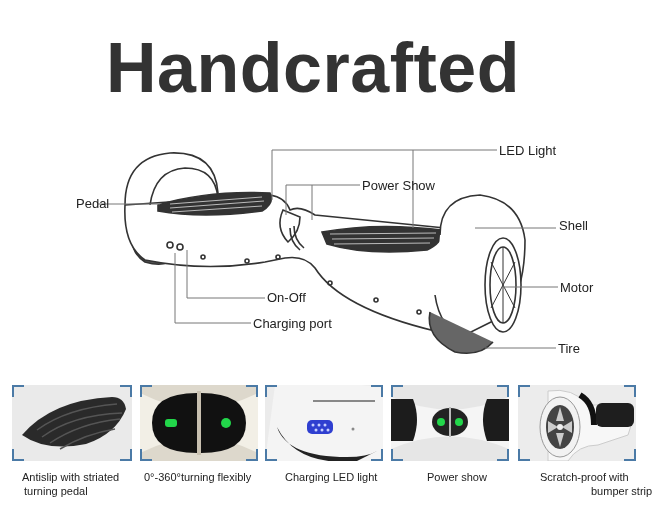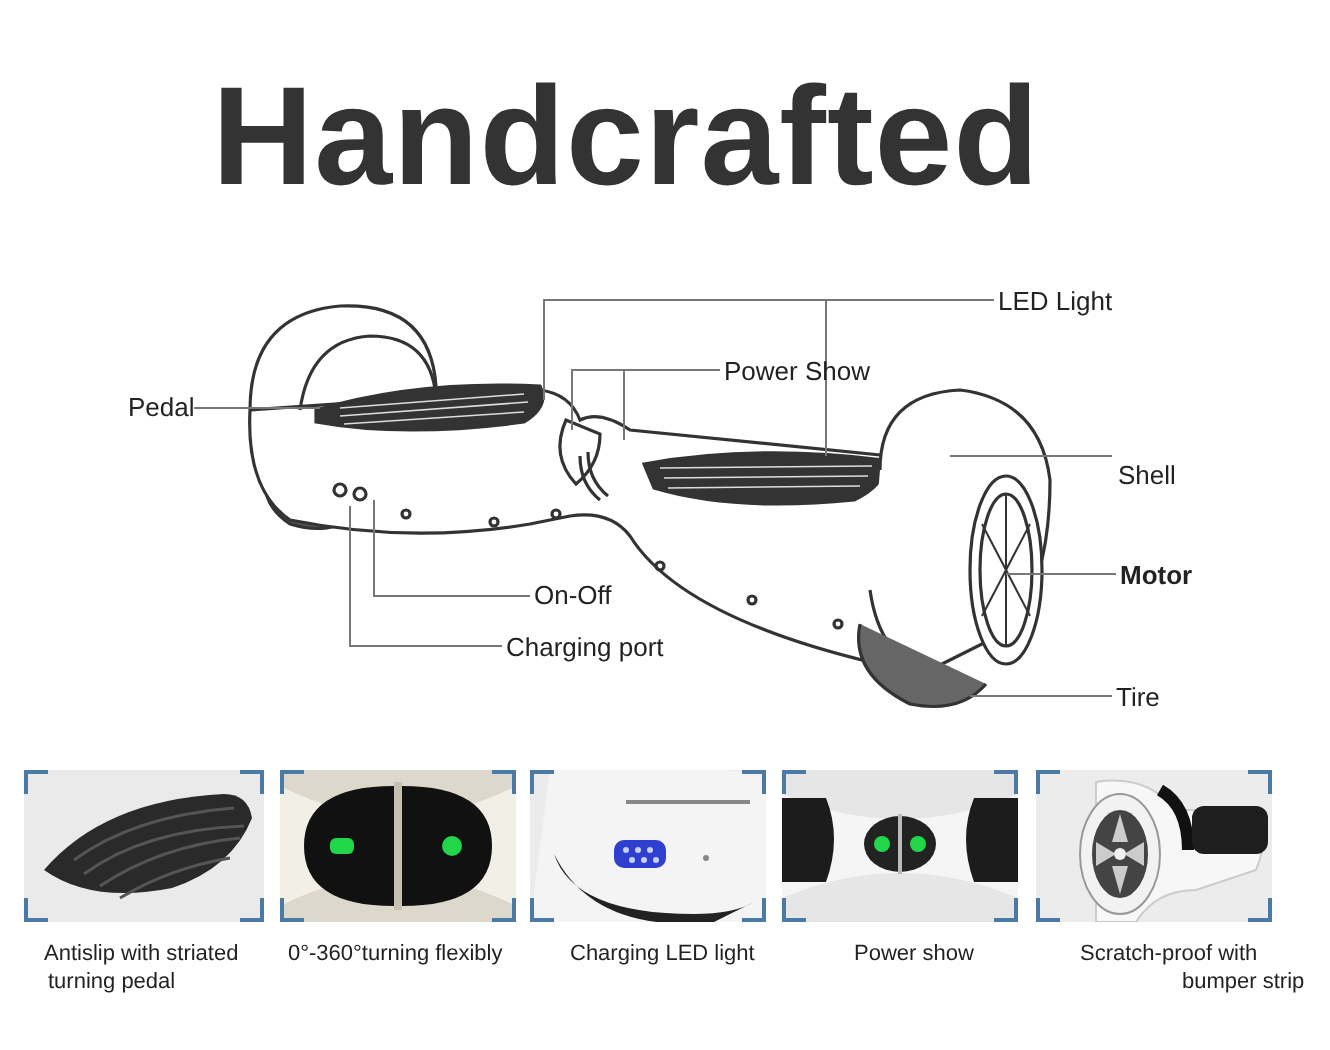--- a/index.html
+++ b/index.html
@@ -82,23 +82,23 @@
       <line x1="475" y1="228" x2="556" y2="228"></line>
       <line x1="503" y1="287" x2="558" y2="287"></line>
       <polyline points="187,250 187,298 265,298"></polyline>
       <polyline points="175,253 175,323 251,323"></polyline>
       <line x1="485" y1="348" x2="556" y2="348"></line>
     </g>
   </svg>
 
   <div class="lbl" style="left:499px;top:13px;">LED Light</div>
   <div class="lbl" style="left:362px;top:48px;">Power Show</div>
-  <div class="lbl" style="left:64px;top:66px;">Pedal</div>
-  <div class="lbl" style="left:559px;top:100px;text-align:center;">Shell</div>
-  <div class="lbl" style="left:560px;top:150px;font-weight:bold;">Motor</div>
+  <div class="lbl" style="left:76px;top:66px;">Pedal</div>
+  <div class="lbl" style="left:559px;top:88px;text-align:center;">Shell</div>
+  <div class="lbl" style="left:560px;top:150px;">Motor</div>
   <div class="lbl" style="left:267px;top:160px;">On-Off</div>
   <div class="lbl" style="left:253px;top:186px;">Charging port</div>
   <div class="lbl" style="left:558px;top:211px;">Tire</div>
 </div>
 
 <div class="panels">
 
   <div class="panel" style="left:12px;width:120px;background:#eaeaea;">
     <svg width="120" height="76">
       <path d="M10 50 q30 -35 90 -38 q12 0 14 12 q-10 25 -40 35 q-40 8 -64 -9 z" fill="#2a2a2a"></path>

